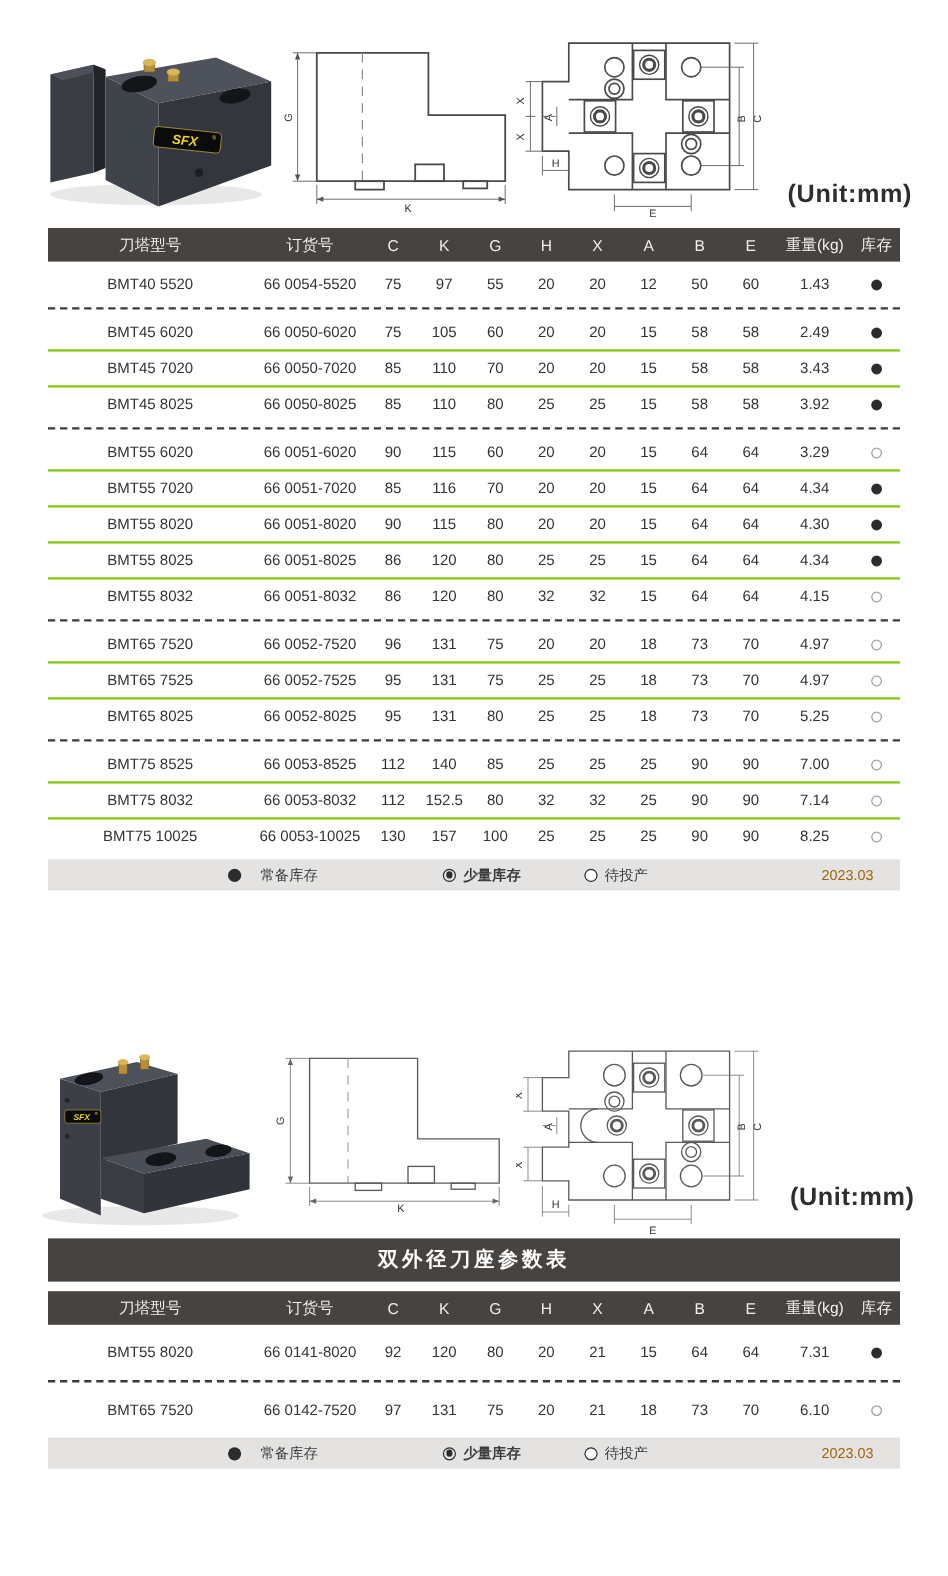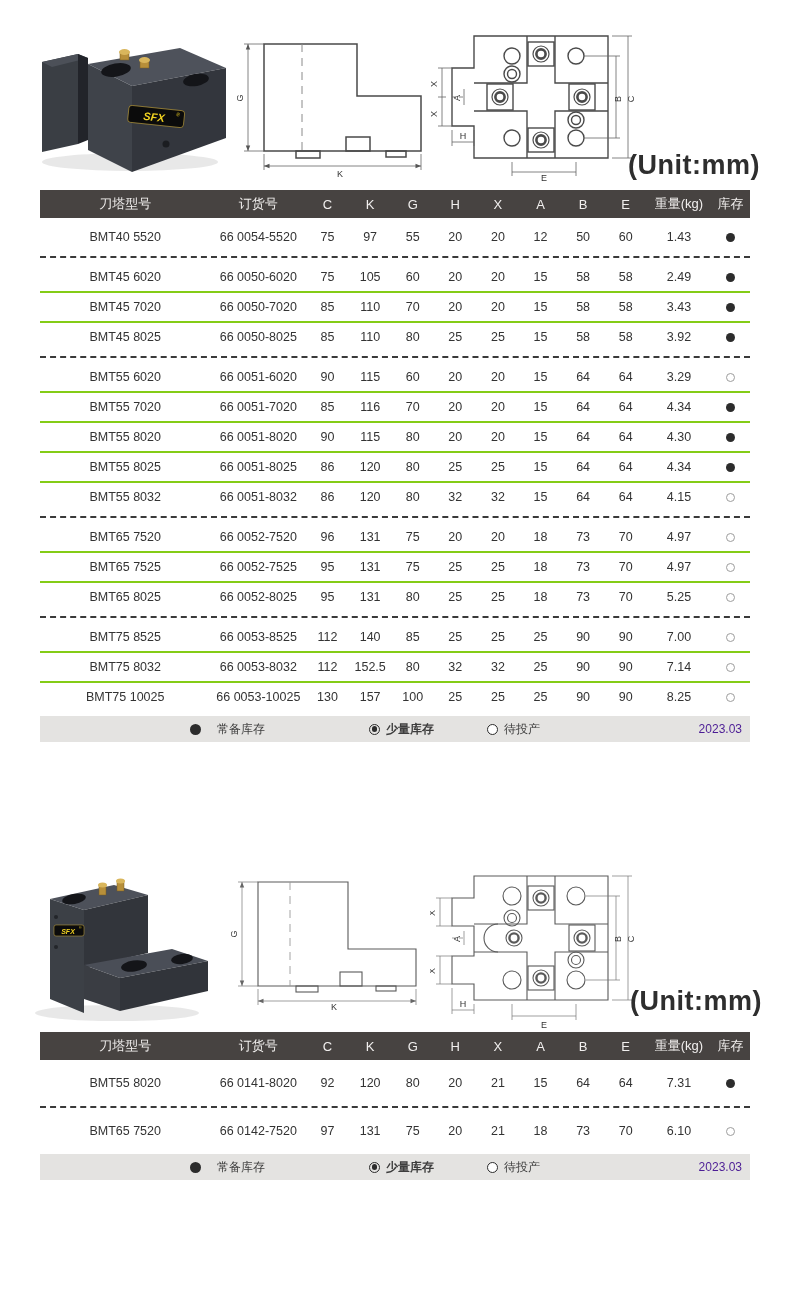--- a/index.html
+++ b/index.html
@@ -4,21 +4,21 @@
 <style>
   html,body{margin:0;padding:0;}
   body{width:790px;height:1313px;background:#ffffff;font-family:"Liberation Sans","DejaVu Sans",sans-serif;}
   .page{position:relative;width:790px;height:1313px;background:#fff;overflow:hidden;}
 
   .figs{position:absolute;}
   .figs1{top:20px;left:28px;width:734px;height:165px;}
   .figs2{top:858px;left:22px;width:740px;height:172px;}
   .fig{position:absolute;}
 
-  .unit-label{position:absolute;font-size:27px;font-weight:bold;color:#2e2e2e;letter-spacing:0.5px;}
+  .unit-label{position:absolute;font-size:21px;font-weight:bold;color:#2e2e2e;letter-spacing:0.5px;}
   .unit1{top:150px;right:30px;}
   .unit2{top:986px;right:28px;}
 
   .ptable{position:absolute;left:40px;width:710px;}
   .t1{top:190px;}
   .t2{top:1032px;}
   .table-title{height:36px;line-height:36px;background:#474341;color:#ffffff;text-align:center;
     font-size:17px;font-weight:bold;letter-spacing:3px;margin-bottom:8px;}
   .thead{height:28px;background:#474341;color:#f1efee;font-size:13px;}
   .thead,.trow{display:grid;grid-template-columns:24% 13.5% 6% 6% 6% 6% 6% 6% 6% 6% 9% 5.5%;align-items:center;}
@@ -28,21 +28,21 @@
   .trow{height:28px;font-size:12.5px;color:#333;}
   .trow + .trow{border-top:2px solid #84cc16;}
   .t2 .trow{height:38px;}
   .t2 .tgroup{padding:4px 0;}
 
   .tfoot{height:26px;background:#e4e3e1;display:flex;align-items:center;font-size:12px;color:#3d3d3d;}
   .legend-item{display:inline-flex;align-items:center;gap:6px;}
   .li1{margin-left:150px;gap:16px;}
   .li2{margin-left:104px;font-weight:bold;}
   .li3{margin-left:53px;}
-  .legend-date{margin-left:auto;padding-right:8px;color:#4c1d95;}
+  .legend-date{margin-left:auto;padding-right:22px;color:#a16207;}
 
   .stock{display:inline-block;width:9px;height:9px;border-radius:50%;box-sizing:border-box;vertical-align:middle;}
   .stock.full{background:#2c2c2c;}
   .stock.empty{border:1.3px solid #9d9d9d;background:#fff;}
   .tfoot .stock{width:11px;height:11px;}
   .tfoot .stock.empty{border:1.6px solid #2c2c2c;}
   .stock.dotted{border:1.6px solid #2c2c2c;position:relative;}
   .stock.dotted::after{content:'';position:absolute;left:1.8px;top:1.8px;right:1.8px;bottom:1.8px;border-radius:50%;background:#2c2c2c;}
 
   svg text{font-family:"Liberation Sans","DejaVu Sans",sans-serif;}
@@ -535,20 +535,21 @@
       <text class="dim-text" x="33" y="147" text-anchor="middle">H</text>
       <text class="dim-text" x="191" y="79" text-anchor="middle" transform="rotate(-90 191 79)">B</text>
       <text class="dim-text" x="204" y="79" text-anchor="middle" transform="rotate(-90 204 79)">C</text>
       <text class="dim-text" x="114" y="168" text-anchor="middle">E</text>
     </svg>
   </div>
 
   <div class="unit-label unit2">(Unit:mm)</div>
 
   <div class="ptable t2">
+    <div class="table-title">双外径刀座参数表</div>
     <div class="thead">
         <span class="hcell">刀塔型号</span>
         <span class="hcell">订货号</span>
         <span class="hcell">C</span>
         <span class="hcell">K</span>
         <span class="hcell">G</span>
         <span class="hcell">H</span>
         <span class="hcell">X</span>
         <span class="hcell">A</span>
         <span class="hcell">B</span>

